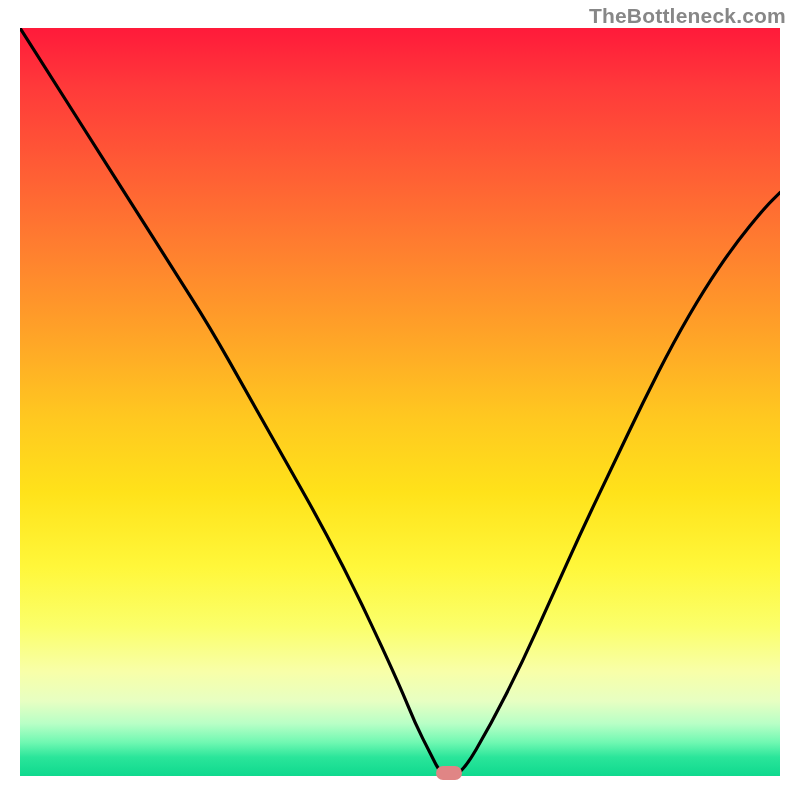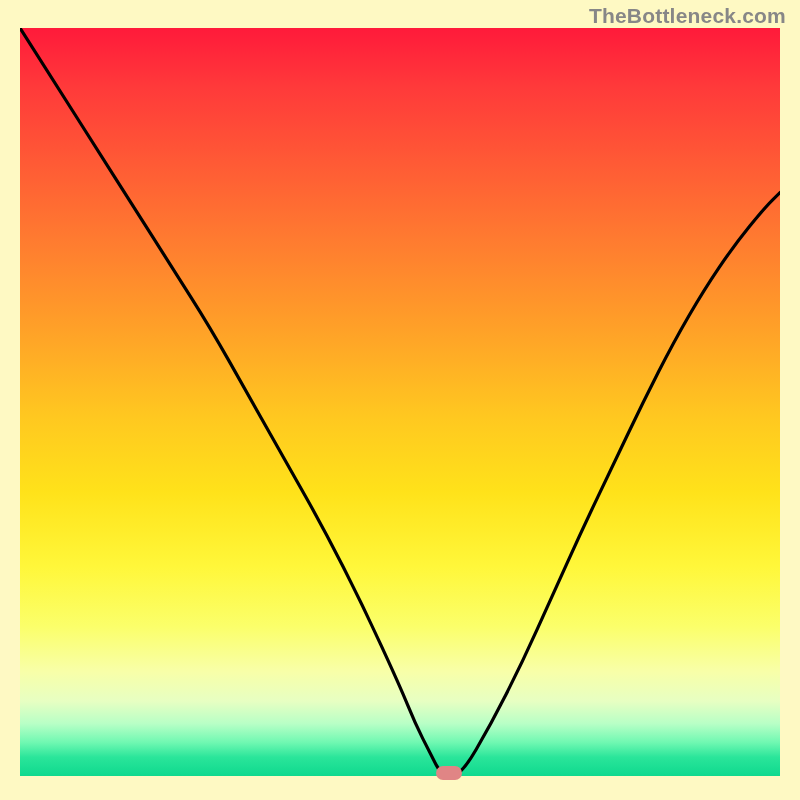--- a/index.html
+++ b/index.html
@@ -8,21 +8,21 @@
     width: 800px;
     height: 800px;
     background: #000;
     overflow: hidden;
     font-family: Arial, Helvetica, sans-serif;
   }
   .frame {
     position: relative;
     width: 800px;
     height: 800px;
-    background: #fef9c3;
+    background: #ffffff;
   }
   .watermark {
     position: absolute;
     top: 4px;
     right: 14px;
     color: #878787;
     font-size: 21px;
     font-weight: 600;
     letter-spacing: 0.2px;
     z-index: 3;

